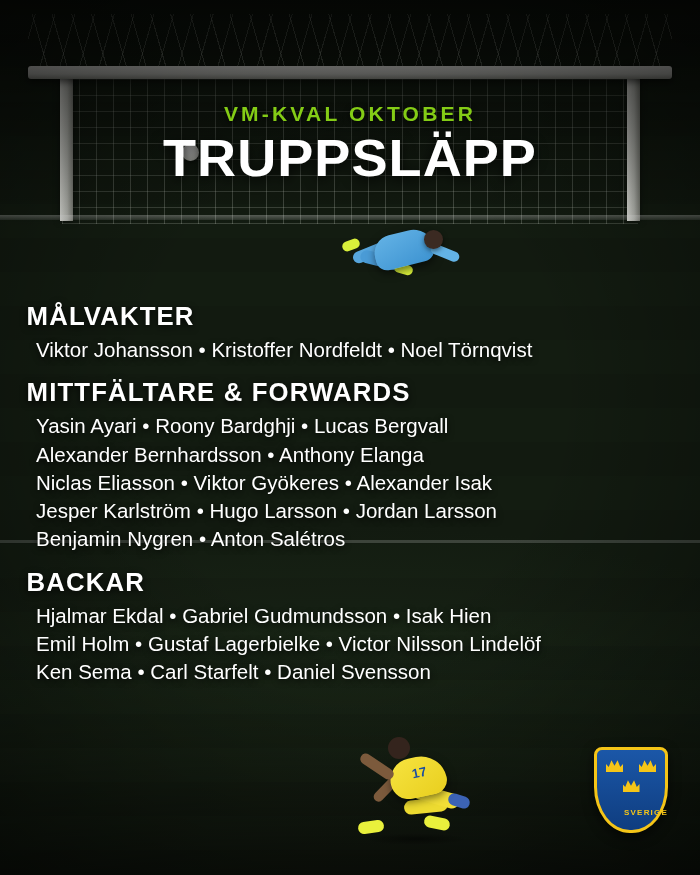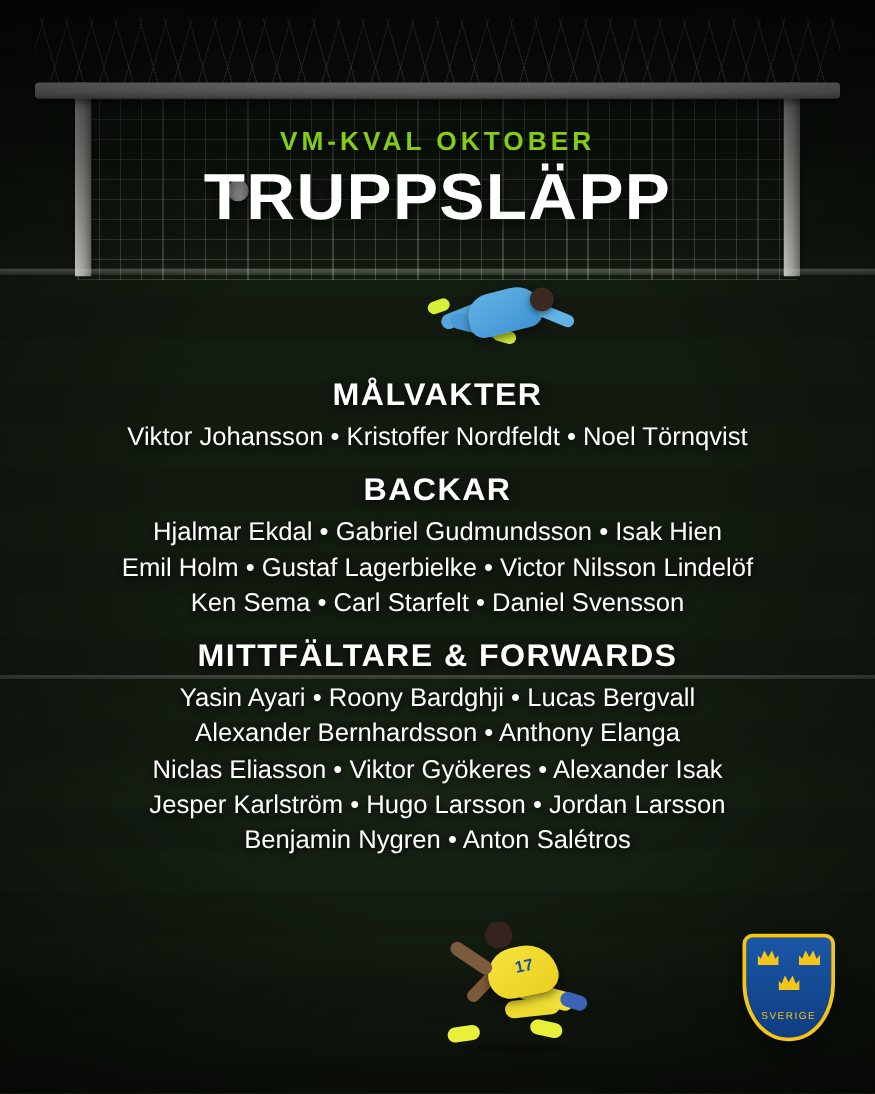--- a/index.html
+++ b/index.html
@@ -109,22 +109,21 @@
     margin-top: 2px;
     font-size: 52px; font-weight: 700; letter-spacing: 1px;
     color: #ffffff; text-transform: uppercase;
     transform: scaleX(1.04);
     text-shadow: 0 3px 12px rgba(0,0,0,.85);
   }
 
   
   .squad {
     position: absolute; left: 0; right: 0; top: 302px;
-    text-align: center;
-    padding: 0 22px;
+    padding: 0 36px;
   }
   .group { margin-bottom: 14px; }
   .group-title {
     font-size: 25px; font-weight: 700; letter-spacing: 1.1px;
     color: #ffffff; text-transform: uppercase;
     transform: scaleX(1.03);
     text-shadow: 0 2px 7px rgba(0,0,0,.85);
     margin-bottom: 5px;
   }
   .names-line {
@@ -233,21 +232,21 @@
   .crown {
     position: absolute; width: 17px; height: 13px;
     background: #f5c518;
     clip-path: polygon(0% 100%, 0% 38%, 16% 62%, 32% 10%, 50% 52%, 68% 10%, 84% 62%, 100% 38%, 100% 100%);
   }
   .c1 { left: 12px; top: 2px; }
   .c2 { right: 12px; top: 2px; }
   .c3 { left: 28.5px; top: 22px; }
   .crest-name {
     position: absolute; left: 0; right: 0; bottom: 16px;
-    text-align: center; font-size: 8px; font-weight: 400;
+    text-align: right; font-size: 8px; font-weight: 700;
     letter-spacing: 1.2px; color: #f5c518;
   }
 </style>
 </head>
 <body>
 
 <div id="poster">
 
   <div class="bg-base"></div>
   <div class="stripes"></div>
@@ -284,33 +283,33 @@
   </div>
 
   <div class="squad">
 
     <div class="group">
       <div class="group-title">MÅLVAKTER</div>
       <div class="names-line">Viktor Johansson • Kristoffer Nordfeldt • Noel Törnqvist</div>
     </div>
 
     <div class="group">
-      <div class="group-title">BACKAR</div>
-      <div class="names-line">Hjalmar Ekdal • Gabriel Gudmundsson • Isak Hien</div>
-      <div class="names-line">Emil Holm • Gustaf Lagerbielke • Victor Nilsson Lindelöf</div>
-      <div class="names-line">Ken Sema • Carl Starfelt • Daniel Svensson</div>
-    </div>
-
-    <div class="group">
       <div class="group-title">MITTFÄLTARE &amp; FORWARDS</div>
       <div class="names-line">Yasin Ayari • Roony Bardghji • Lucas Bergvall</div>
       <div class="names-line">Alexander Bernhardsson • Anthony Elanga</div>
       <div class="names-line">Niclas Eliasson • Viktor Gyökeres • Alexander Isak</div>
       <div class="names-line">Jesper Karlström • Hugo Larsson • Jordan Larsson</div>
       <div class="names-line">Benjamin Nygren • Anton Salétros</div>
+    </div>
+
+    <div class="group">
+      <div class="group-title">BACKAR</div>
+      <div class="names-line">Hjalmar Ekdal • Gabriel Gudmundsson • Isak Hien</div>
+      <div class="names-line">Emil Holm • Gustaf Lagerbielke • Victor Nilsson Lindelöf</div>
+      <div class="names-line">Ken Sema • Carl Starfelt • Daniel Svensson</div>
     </div>
 
   </div>
 
   <div class="player">
     <div class="pl-shadow"></div>
     <div class="pl-leg-r"></div>
     <div class="pl-leg-l"></div>
     <div class="pl-sock"></div>
     <div class="pl-boot"></div>

